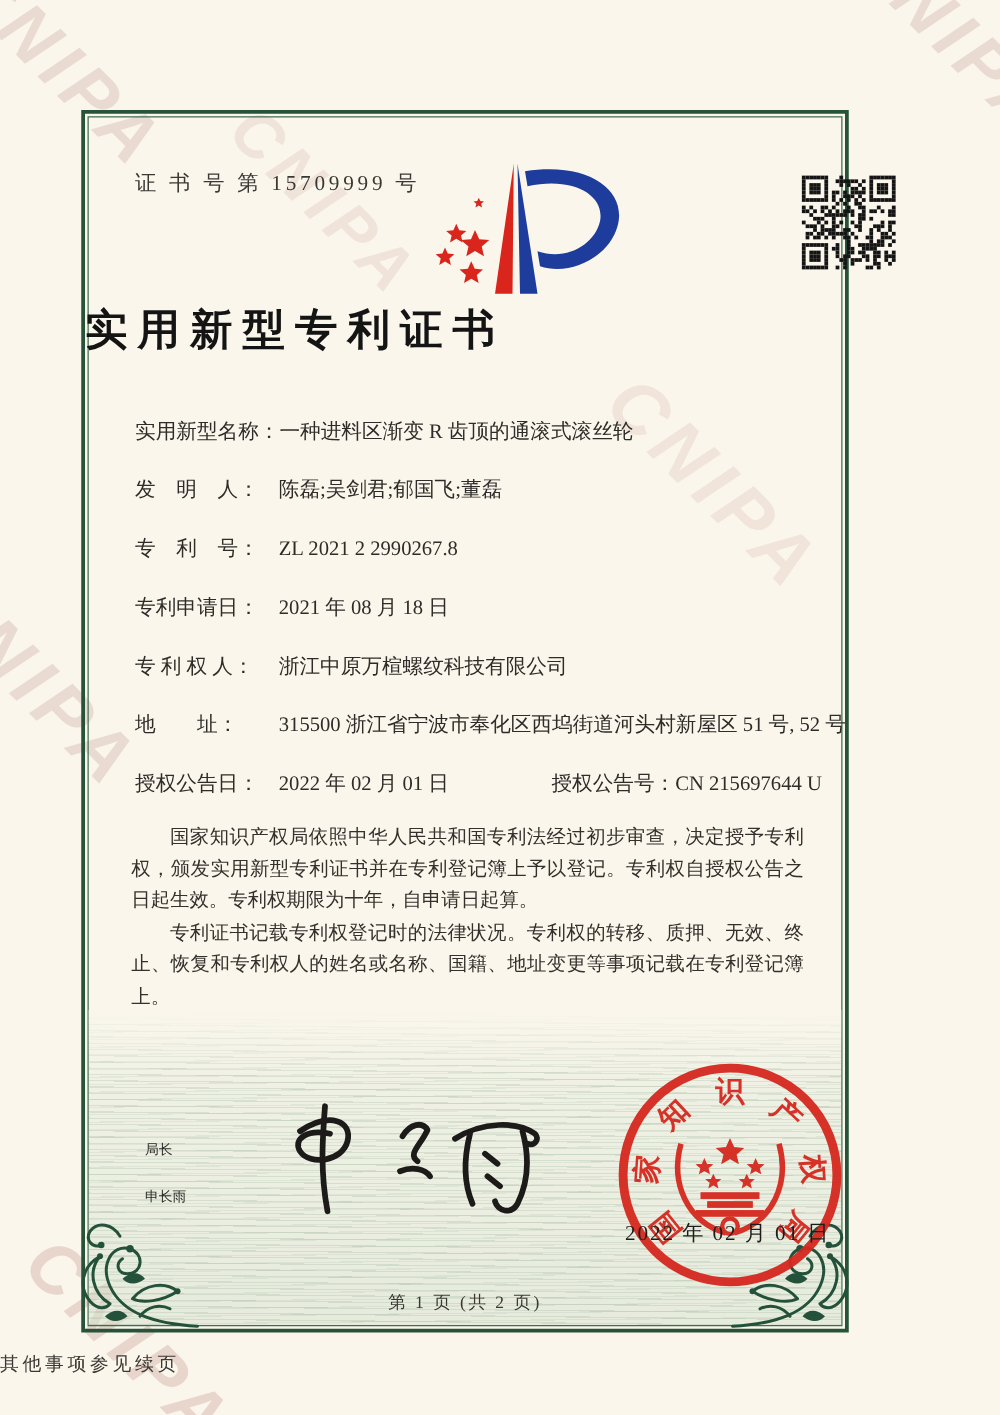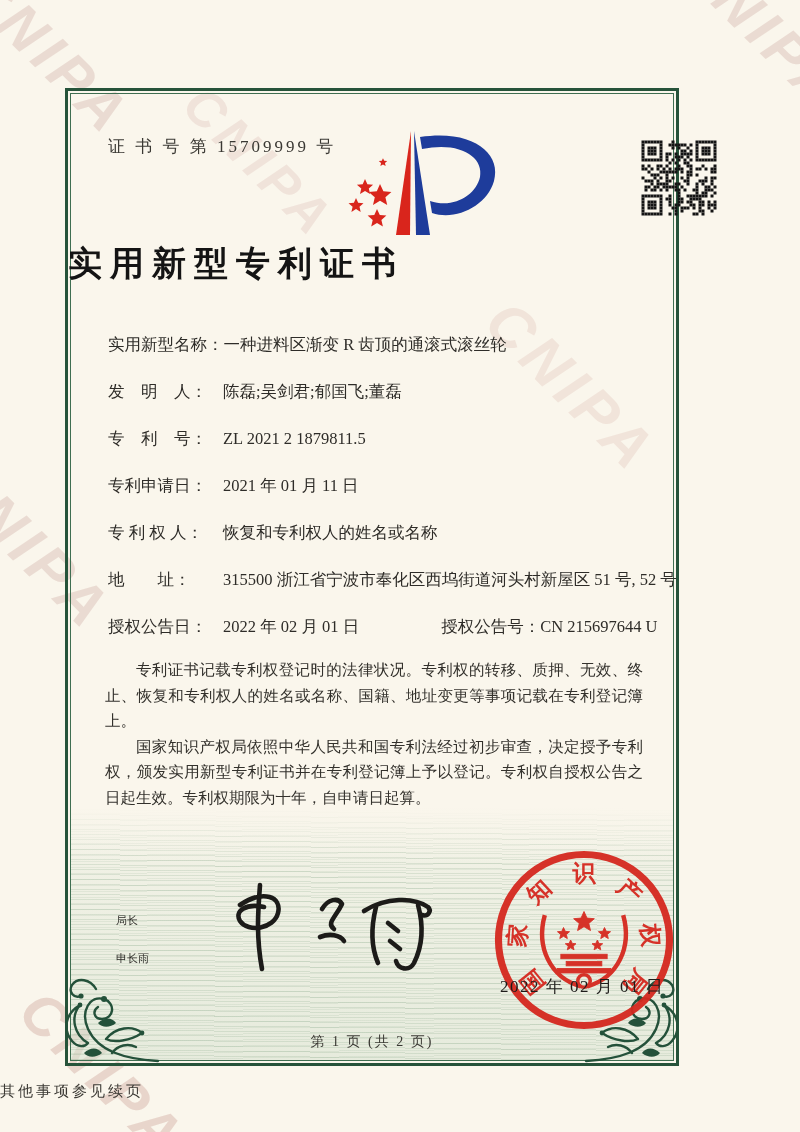--- a/index.html
+++ b/index.html
@@ -464,47 +464,47 @@
     <div class="row">
       <span class="lbl">实用新型名称：</span>
       <span class="val">一种进料区渐变 R 齿顶的通滚式滚丝轮</span>
     </div>
     <div class="row">
       <span class="lbl">发　明　人：</span>
       <span class="val">陈磊;吴剑君;郁国飞;董磊</span>
     </div>
     <div class="row">
       <span class="lbl">专　利　号：</span>
-      <span class="val">ZL 2021 2 1879811.5</span>
+      <span class="val">ZL 2021 2 2990267.8</span>
     </div>
     <div class="row">
       <span class="lbl">专利申请日：</span>
-      <span class="val">2021 年 01 月 11 日</span>
+      <span class="val">2021 年 08 月 18 日</span>
     </div>
     <div class="row">
       <span class="lbl">专 利 权 人：</span>
-      <span class="val">恢复和专利权人的姓名或名称</span>
+      <span class="val">浙江中原万楦螺纹科技有限公司</span>
     </div>
     <div class="row">
       <span class="lbl">地　　址：</span>
       <span class="val">315500 浙江省宁波市奉化区西坞街道河头村新屋区 51 号, 52 号</span>
     </div>
     <div class="row grant">
       <span class="lbl">授权公告日：</span>
       <span>2022 年 02 月 01 日</span>
       <span class="pair2">
         <span>授权公告号：</span>
         <span>CN 215697644 U</span>
       </span>
     </div>
   </div>
 
   <div class="paras">
+    <p>国家知识产权局依照中华人民共和国专利法经过初步审查，决定授予专利权，颁发实用新型专利证书并在专利登记簿上予以登记。专利权自授权公告之日起生效。专利权期限为十年，自申请日起算。</p>
     <p>专利证书记载专利权登记时的法律状况。专利权的转移、质押、无效、终止、恢复和专利权人的姓名或名称、国籍、地址变更等事项记载在专利登记簿上。</p>
-    <p>国家知识产权局依照中华人民共和国专利法经过初步审查，决定授予专利权，颁发实用新型专利证书并在专利登记簿上予以登记。专利权自授权公告之日起生效。专利权期限为十年，自申请日起算。</p>
   </div>
 
   <div class="signer">
     <div>局长</div>
     <div>申长雨</div>
   </div>
 
   <svg class="signature-svg" viewBox="0 0 230 110">
     <g fill="none" stroke="#1c1b19" stroke-width="4.6" stroke-linecap="round" stroke-linejoin="round">
       <path d="M42,14 C40,40 38,66 44,98"></path>

